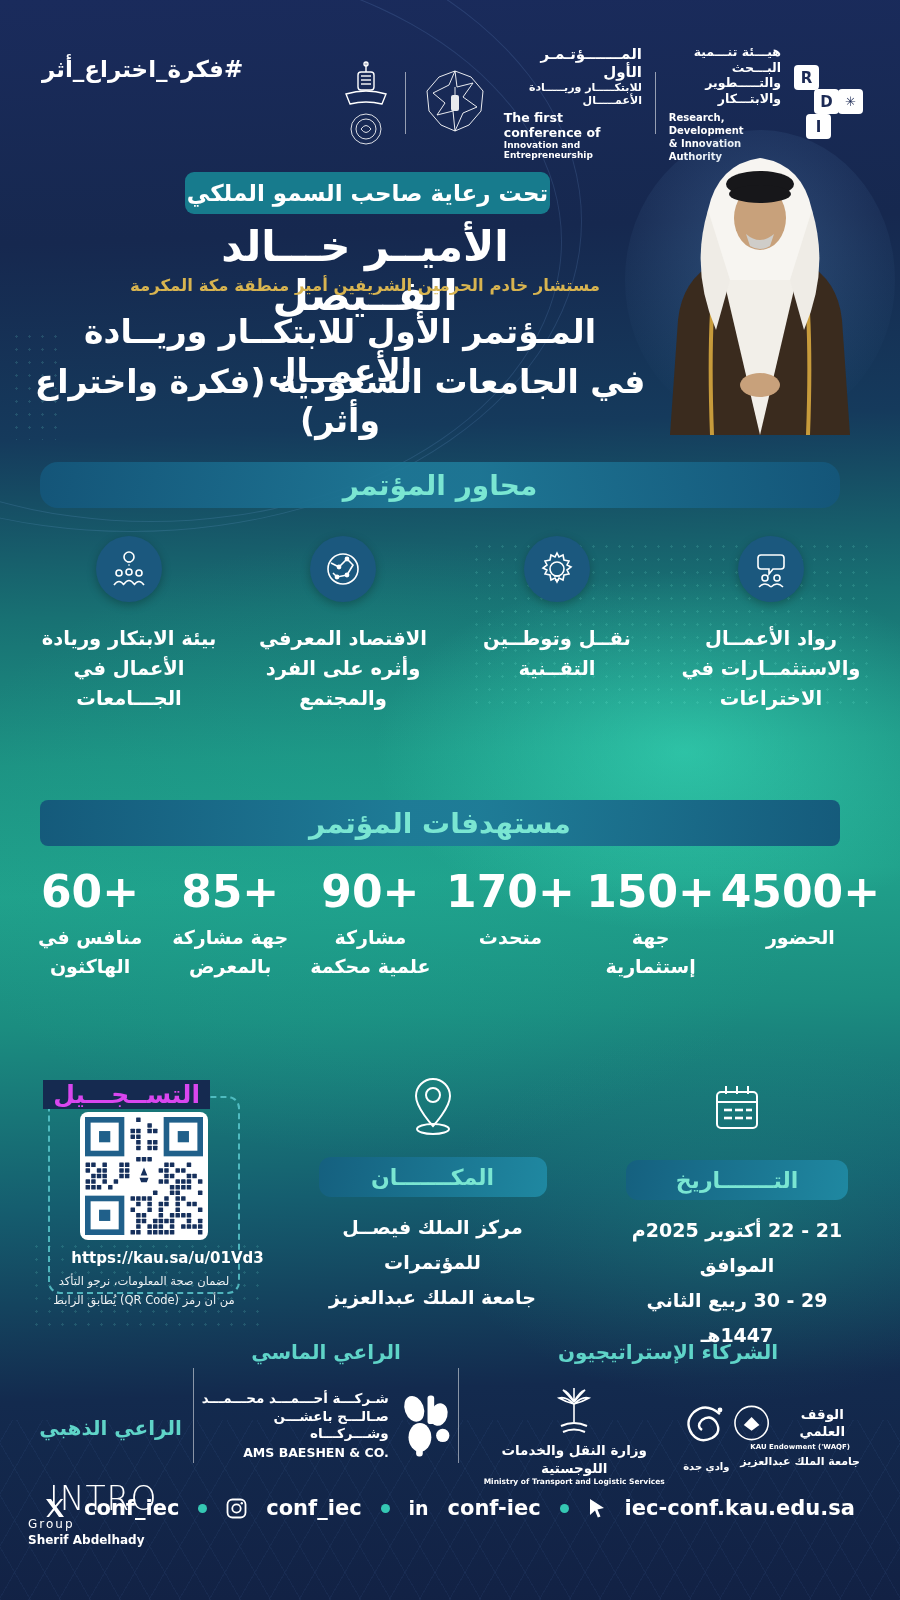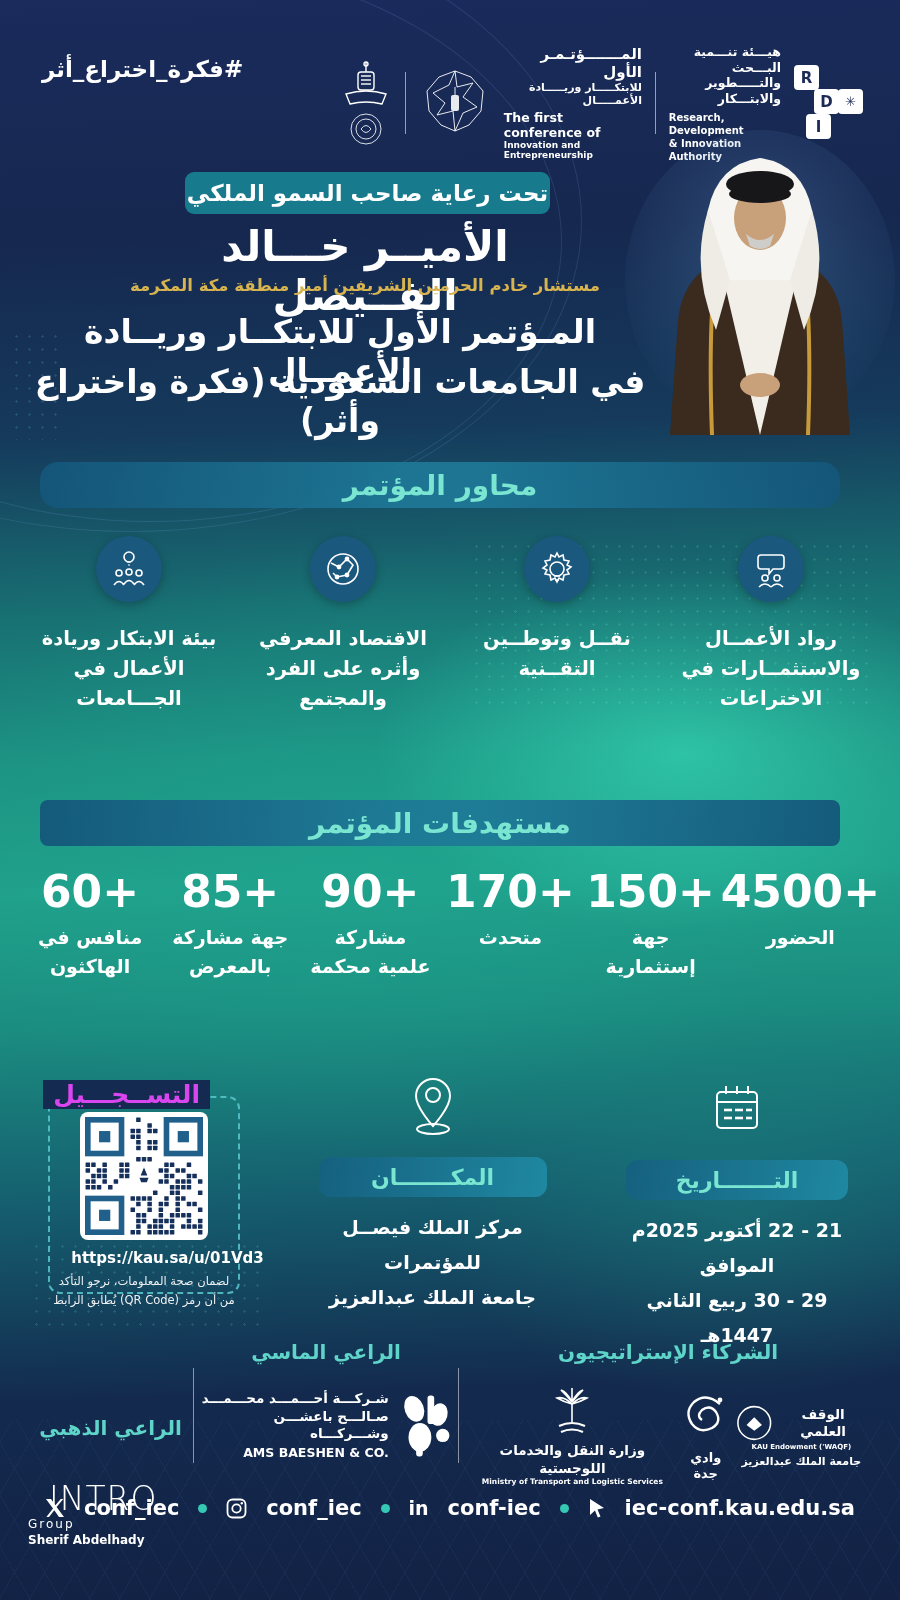--- a/index.html
+++ b/index.html
@@ -496,21 +496,21 @@
           </svg>
         </div>
         <span class="p-tiny">KAU Endowment ('WAQF)</span>
         <span class="p-ar" style="font-size:11px;margin-top:3px;">جامعة الملك عبدالعزيز</span>
       </div>
       <div class="partner">
         <svg width="52" height="56" viewBox="0 0 52 56" fill="none" stroke="#fff" stroke-width="2.4">
           <path d="M40 14 Q26 2 14 12 Q4 22 12 34 Q20 44 32 38 Q42 32 36 22 Q30 14 22 20 Q16 26 22 30"></path>
           <circle cx="40" cy="10" r="2.4" fill="#fff" stroke="none"></circle>
         </svg>
-        <span class="p-ar" style="font-size:13px;margin-top:4px;">وادي جدة</span>
+        <span class="p-ar" style="font-size:10px;margin-top:4px;">وادي جدة</span>
       </div>
       <div class="partner">
         <svg width="46" height="52" viewBox="0 0 46 52" fill="none" stroke="#fff" stroke-width="1.6">
           <line x1="23" y1="18" x2="23" y2="36"></line>
           <path d="M23 18 Q15 10 8 12 Q15 16 23 18 M23 18 Q31 10 38 12 Q31 16 23 18 M23 16 Q18 6 12 4 Q18 10 23 16 M23 16 Q28 6 34 4 Q28 10 23 16 M23 14 Q23 4 23 2"></path>
           <path d="M10 40 q13 -6 26 0 M12 46 q11 -5 22 0" stroke-width="2"></path>
         </svg>
         <span class="p-ar" style="margin-top:4px;">وزارة النقل والخدمات اللوجستية</span>
         <span class="p-en">Ministry of Transport and Logistic Services</span>
       </div>

